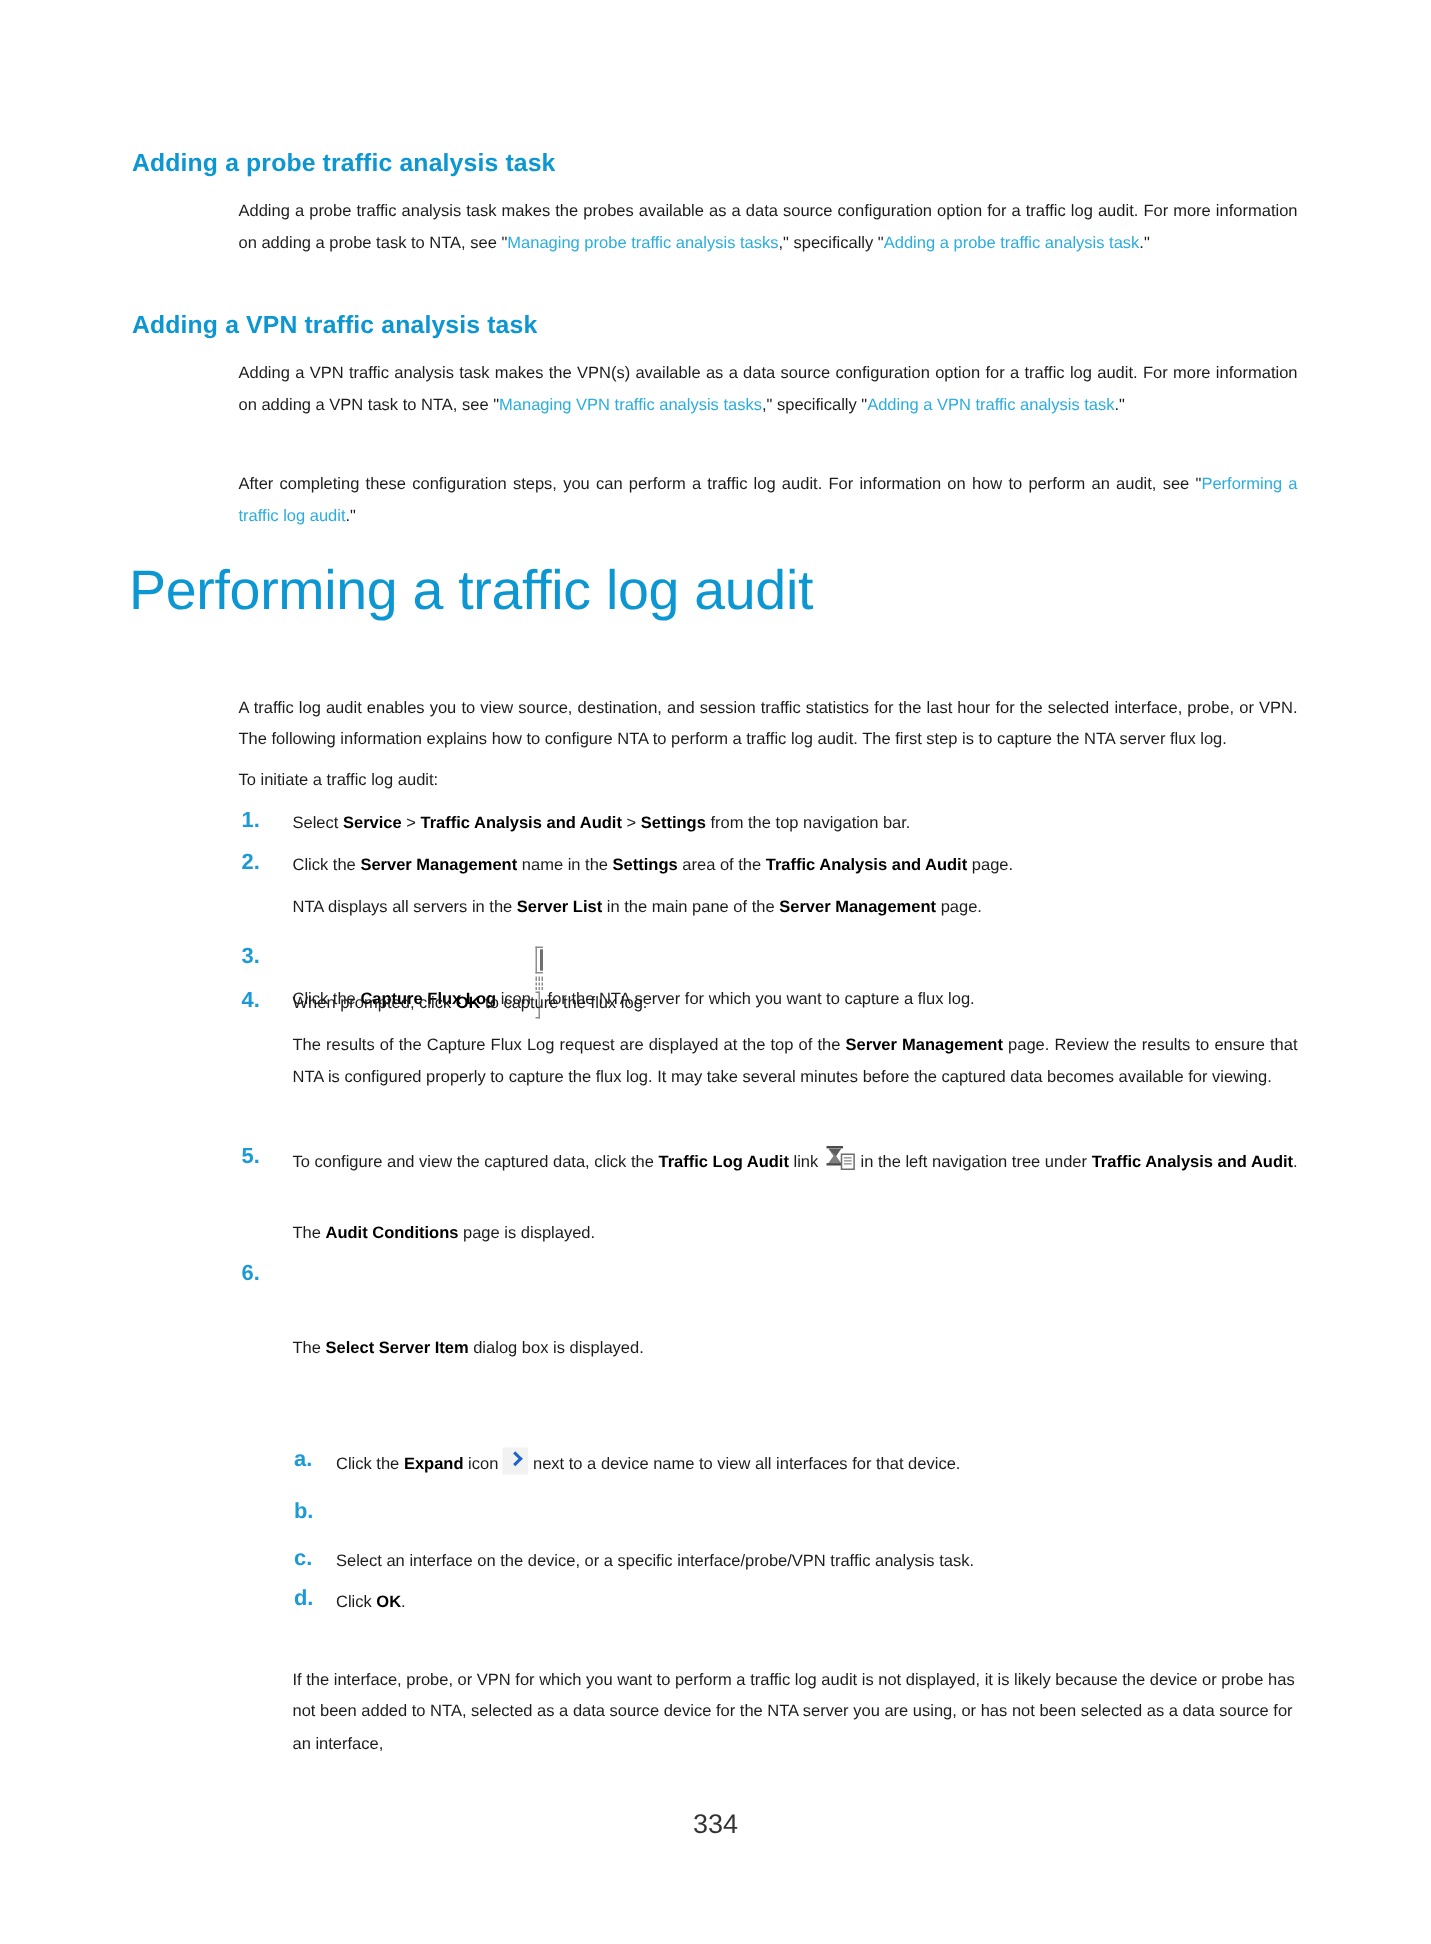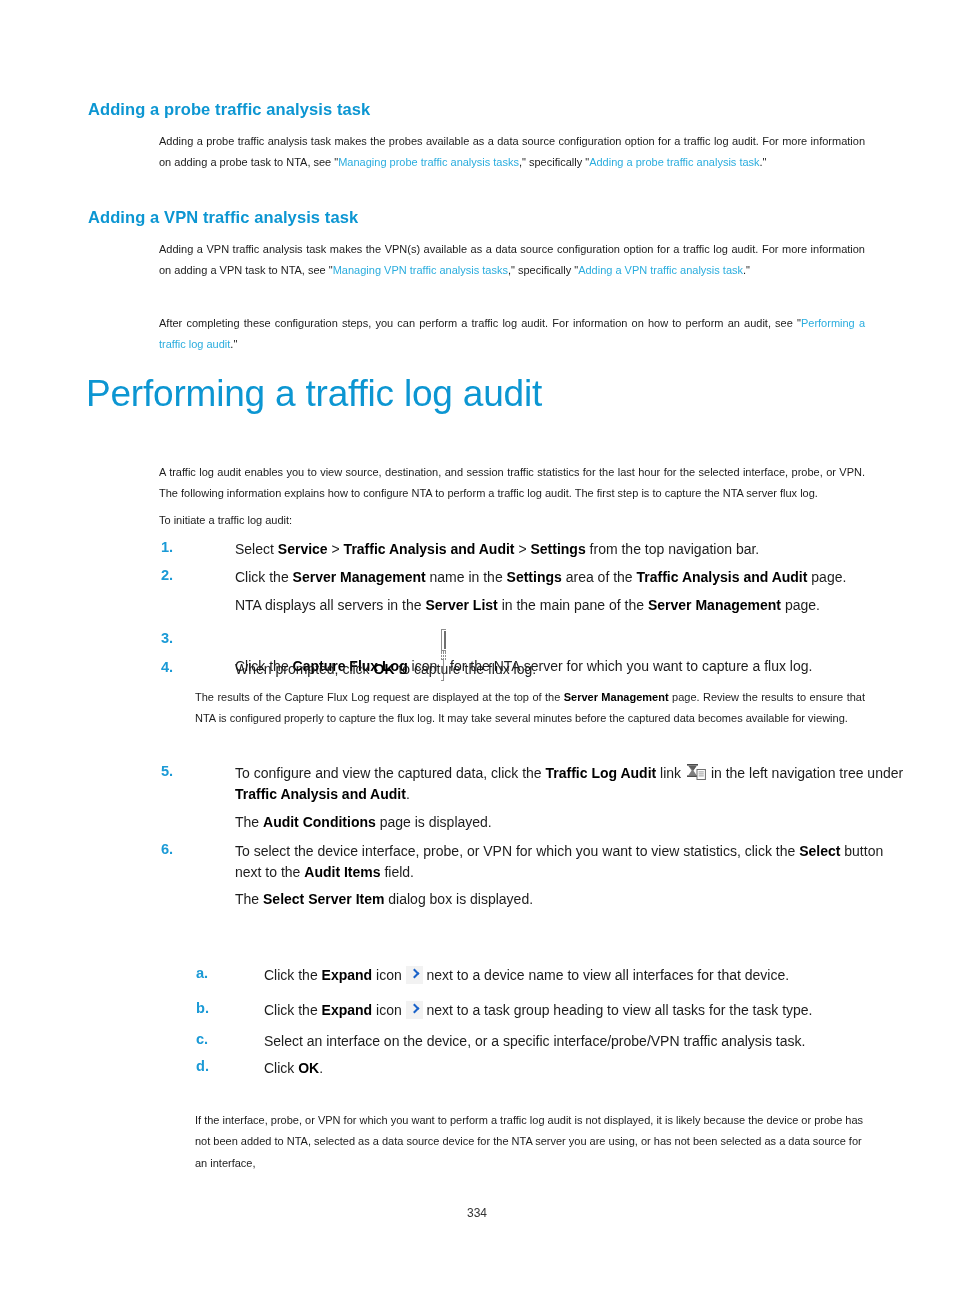--- a/index.html
+++ b/index.html
@@ -55,25 +55,24 @@
     text-justify: inter-word;
   }
   .para.nojust { text-align: left; }
 
   .lnk { color: #2badde; }
   .b   { font-weight: bold; color: #000; }
 
   
   .li {
     position: absolute;
-    font-size: 14px;
+    font-size: 11px;
     line-height: 21.3px;
     color: #1c1c1c;
     text-align: left;
-    margin-left: 40px;
   }
   .marker {
     position: absolute;
     font-size: 14.6px;
     font-weight: bold;
     color: #1b9ad6;
     text-align: left;
   }
   .marker.alpha { color: #1b9ad6; }
 
@@ -128,21 +127,21 @@
     border-right: 2.3px solid #1b63c9;
     transform: rotate(45deg);
   }
 
   
   .folio {
     position: absolute;
     left: 0; right: 0;
     top: 1206px;
     text-align: center;
-    font-size: 12px;
+    font-size: 18px;
     color: #333;
     font-family: "Liberation Sans", sans-serif;
   }
 </style>
 </head>
 <body>
 
 <div class="page">
 
   <div class="h2" style="top:100px;">Adding a probe traffic analysis task</div>
@@ -214,36 +213,30 @@
         <path d="M3.3 2.8 L11.7 2.8 L8.4 7.6 Z" fill="#5d5d5d"></path>
         <rect x="2" y="12.4" width="11" height="1.6" fill="#4a4a4a"></rect>
         <rect x="12" y="6.5" width="8.4" height="10" fill="#ffffff" stroke="#6d6d6d" stroke-width="1"></rect>
         <rect x="13.6" y="8.4" width="5.2" height="1" fill="#9a9a9a"></rect>
         <rect x="13.6" y="10.4" width="5.2" height="1" fill="#9a9a9a"></rect>
         <rect x="13.6" y="12.4" width="5.2" height="1" fill="#9a9a9a"></rect>
       </svg></span><span> in the left navigation tree under </span><span class="b">Traffic Analysis and Audit</span><span>.</span>
   </div>
 
   <div class="marker" style="top:841px; left:161px;">6.</div>
-  <div class="li" style="top:841px; left:195px; width:672px;">
-    <span>To select the device interface, probe, or VPN for which you want to view statistics, click the </span><span class="b">Select</span><span> button next to the </span><span class="b">Audit Items</span><span> field.</span>
-  </div>
   <div class="li" style="top:889px; left:195px; width:672px;">
     <span>The </span><span class="b">Select Server Item</span><span> dialog box is displayed.</span>
   </div>
 
   <div class="marker alpha" style="top:965px; left:196px;">a.</div>
   <div class="li" style="top:965px; left:224px; width:645px;">
     <span>Click the </span><span class="b">Expand</span><span> icon </span><span class="chev-icon"></span><span> next to a device name to view all interfaces for that device.</span>
   </div>
 
   <div class="marker alpha" style="top:1000px; left:196px;">b.</div>
-  <div class="li" style="top:1000px; left:224px; width:645px;">
-    <span>Click the </span><span class="b">Expand</span><span> icon </span><span class="chev-icon"></span><span> next to a task group heading to view all tasks for the task type.</span>
-  </div>
 
   <div class="marker alpha" style="top:1031px; left:196px;">c.</div>
   <div class="li" style="top:1031px; left:224px; width:645px;">Select an interface on the device, or a specific interface/probe/VPN traffic analysis task.</div>
 
   <div class="marker alpha" style="top:1058px; left:196px;">d.</div>
   <div class="li" style="top:1058px; left:224px; width:645px;">
     <span>Click </span><span class="b">OK</span><span>.</span>
   </div>
 
   <div class="para nojust" style="top:1110px; left:195px; width:676px;">If the interface, probe, or VPN for which you want to perform a traffic log audit is not displayed, it is likely because the device or probe has not been added to NTA, selected as a data source device for the NTA server you are using, or has not been selected as a data source for an interface,</div>

